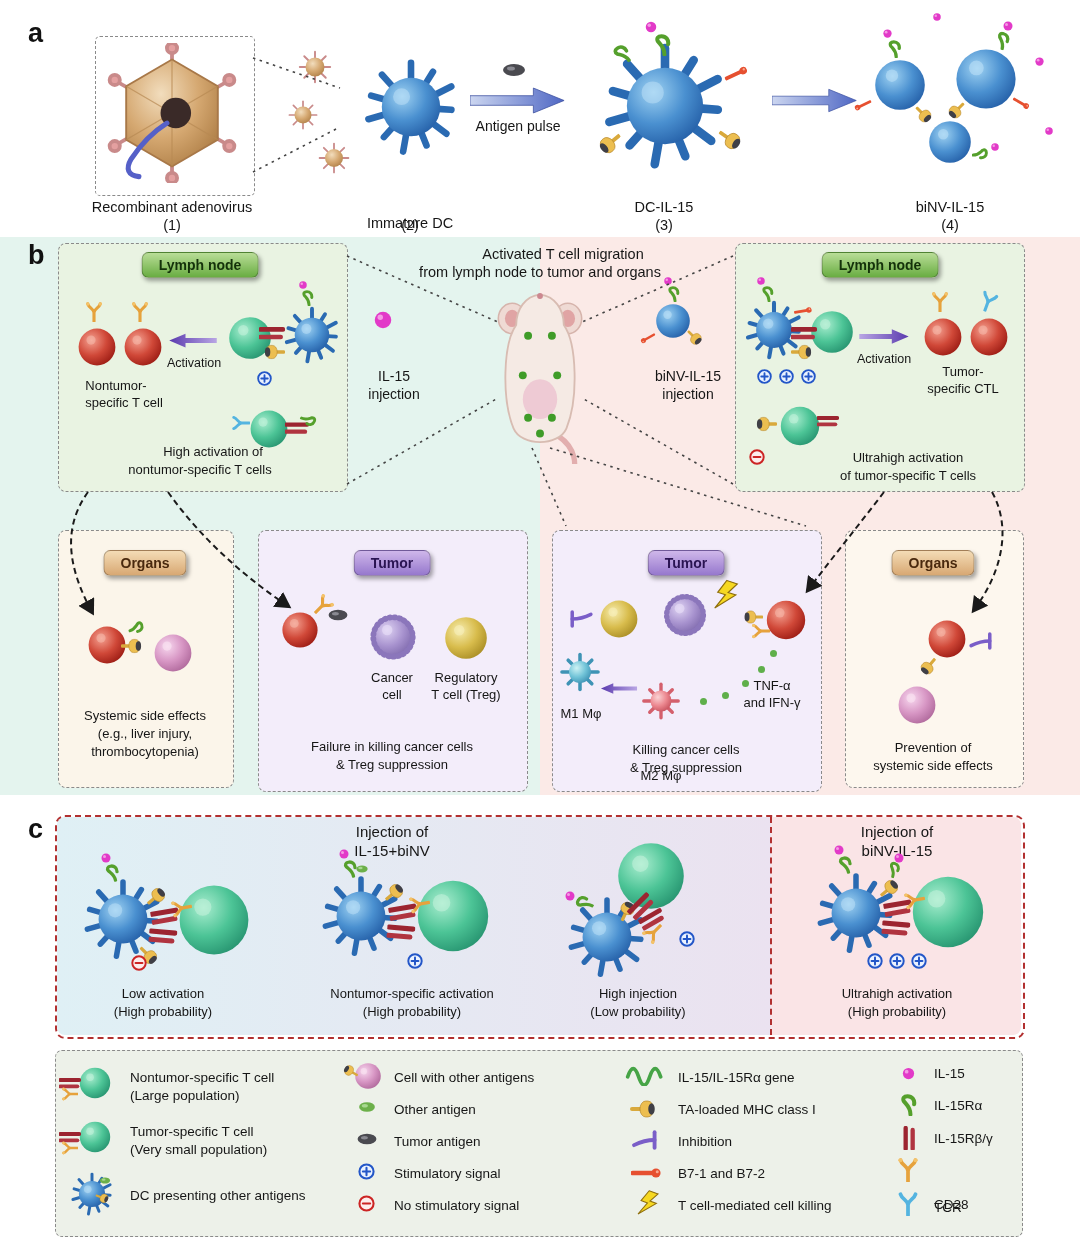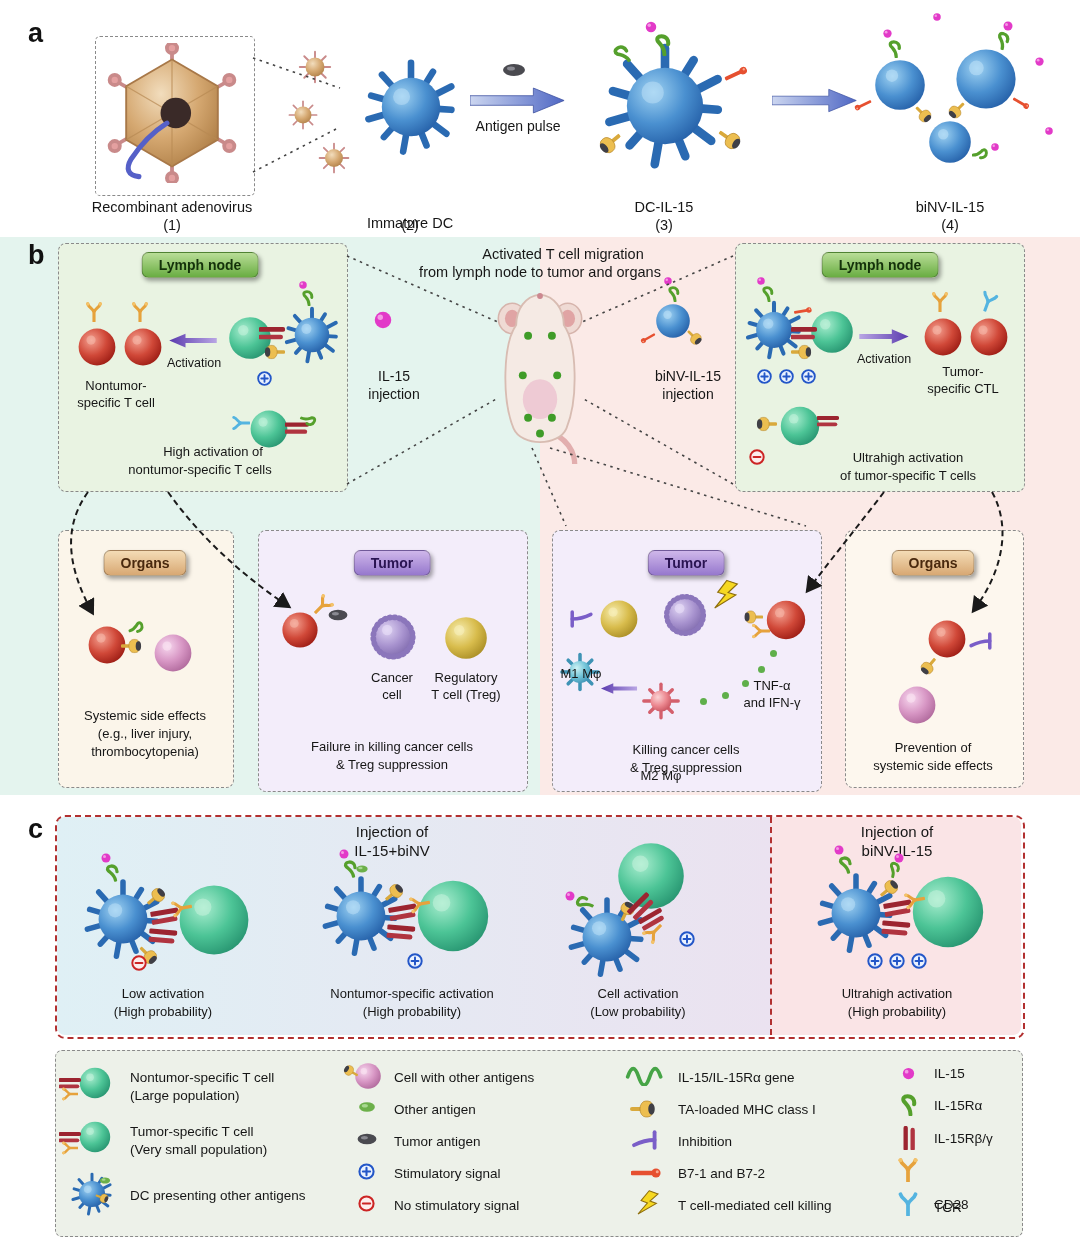--- a/index.html
+++ b/index.html
@@ -397,21 +397,21 @@
       <use href="#sym-tcr"></use>
     </svg>
   <svg class="ic" style="left:130px;top:302px" width="20" height="20">
       <use href="#sym-tcr"></use>
     </svg>
   <svg class="ic" style="left:168px;top:332px;transform:scaleX(-1)" width="50" height="17">
       <use href="#sym-parrow"></use>
     </svg>
   <div class="t" style="left:194px;top:356px;font-size:12.5px">Activation</div>
   <div class="t" style="left:116px;top:378px">Nontumor-</div>
-  <div class="t" style="left:116px;top:395px">specific T cell</div>
+  <div class="t" style="left:124px;top:395px">specific T cell</div>
   <svg class="ic" style="left:224px;top:312px" width="52" height="52">
       <use href="#sym-cell-green"></use>
     </svg>
   <svg class="ic" style="left:283px;top:306px" width="58" height="58">
       <use href="#sym-dc"></use>
     </svg>
   <svg class="ic" style="left:260px;top:320px;transform:rotate(90deg)" width="24" height="26">
       <use href="#sym-il15rbg"></use>
     </svg>
   <svg class="ic" style="left:262px;top:340px;transform:rotate(-90deg)" width="22" height="24">
@@ -606,21 +606,21 @@
   <div class="t" style="left:772px;top:695px">and IFN-γ</div>
   <svg class="ic" style="left:640px;top:680px" width="42" height="42">
       <use href="#sym-mac-rose"></use>
     </svg>
   <svg class="ic" style="left:600px;top:682px;transform:scaleX(-1)" width="38px" height="13">
       <use href="#sym-parrow"></use>
     </svg>
   <svg class="ic" style="left:558px;top:650px" width="44" height="44">
       <use href="#sym-mac-cyan"></use>
     </svg>
-  <div class="t" style="left:581px;top:666px">M1 Mφ</div>
+  <div class="t" style="left:581px;top:706px">M1 Mφ</div>
   <div class="t" style="left:661px;top:768px">M2 Mφ</div>
   <div class="t" style="left:686px;top:742px">Killing cancer cells</div>
   <div class="t" style="left:686px;top:760px">&amp; Treg suppression</div>
 
   <div class="dashed-box" style="left:845px;top:530px;width:177px;height:256px;background:#fdf7ee"></div>
   <div class="pill tan" style="left:933px;top:550px">Organs</div>
   <svg class="ic" style="left:924px;top:616px" width="46" height="46">
       <use href="#sym-cell-red"></use>
     </svg>
   <svg class="ic" style="left:968px;top:630px" width="28" height="22">
@@ -732,21 +732,21 @@
     </svg>
   <svg class="ic" style="left:576px;top:894px;transform:rotate(-60deg)" width="18" height="18">
       <use href="#sym-il15ra"></use>
     </svg>
   <svg class="ic" style="left:564px;top:890px" width="12" height="12">
       <use href="#sym-il15"></use>
     </svg>
   <svg class="ic" style="left:678px;top:930px" width="18" height="18">
       <use href="#sym-plus"></use>
     </svg>
-  <div class="t" style="left:638px;top:986px">Cell activation</div>
+  <div class="t" style="left:638px;top:986px">High injection</div>
   <div class="t" style="left:638px;top:1004px">(Low probability)</div>
 
   <svg class="ic" style="left:815px;top:872px" width="82" height="82">
       <use href="#sym-dc"></use>
     </svg>
   <svg class="ic" style="left:904px;top:868px" width="88" height="88">
       <use href="#sym-cell-green"></use>
     </svg>
   <svg class="ic" style="left:879px;top:876px;transform:rotate(50deg)" width="22" height="24">
       <use href="#sym-mhc"></use>

